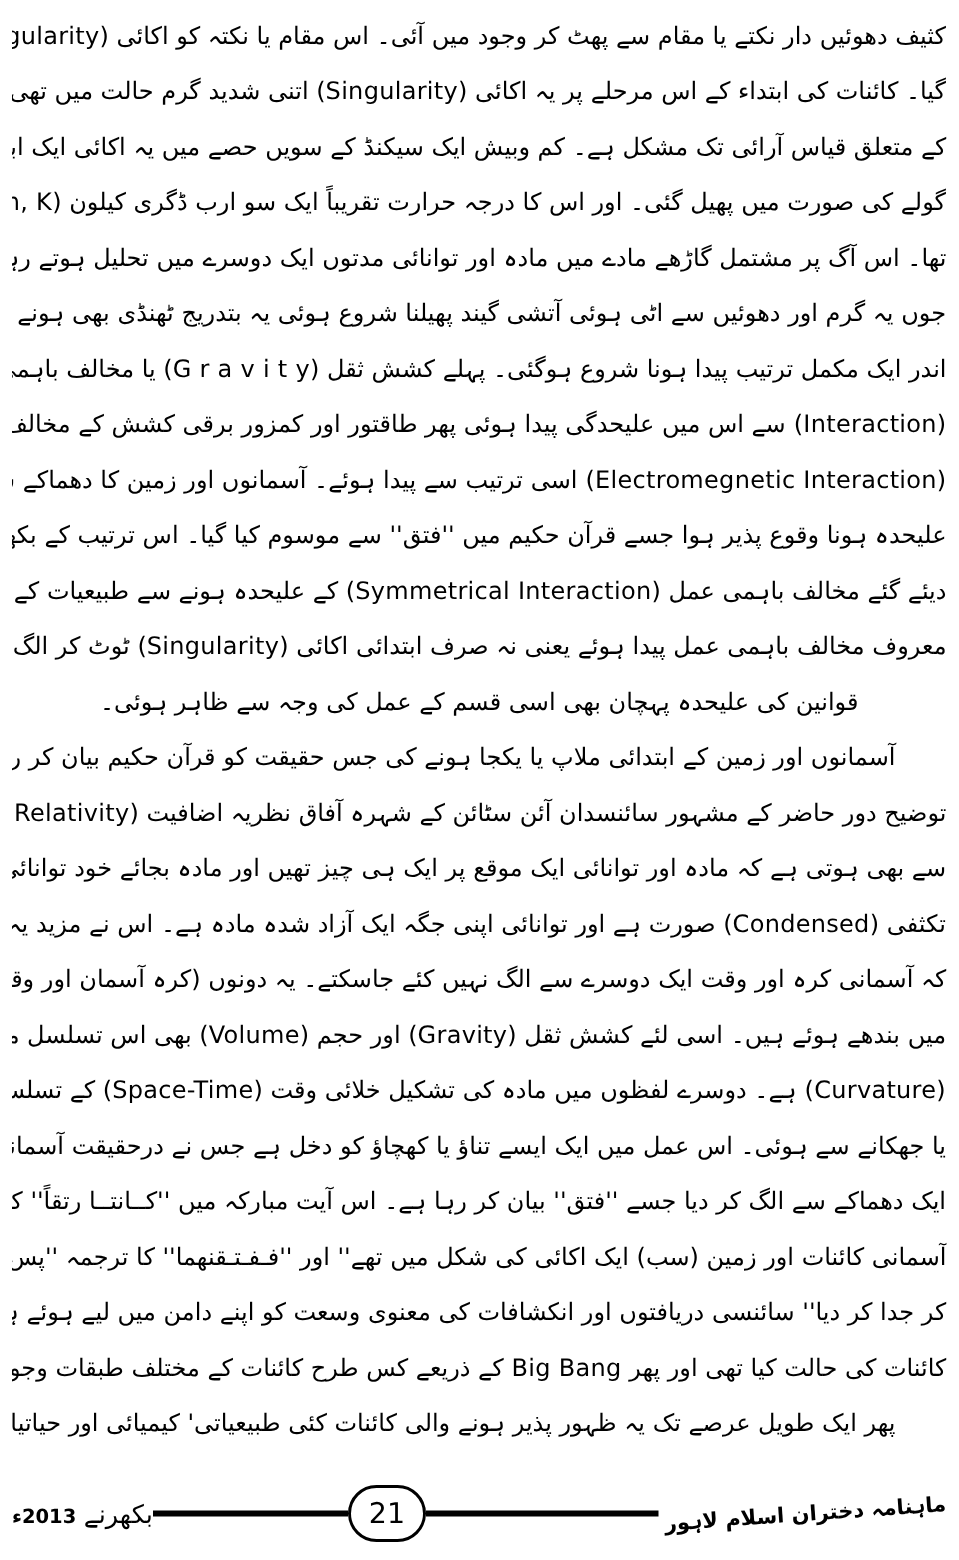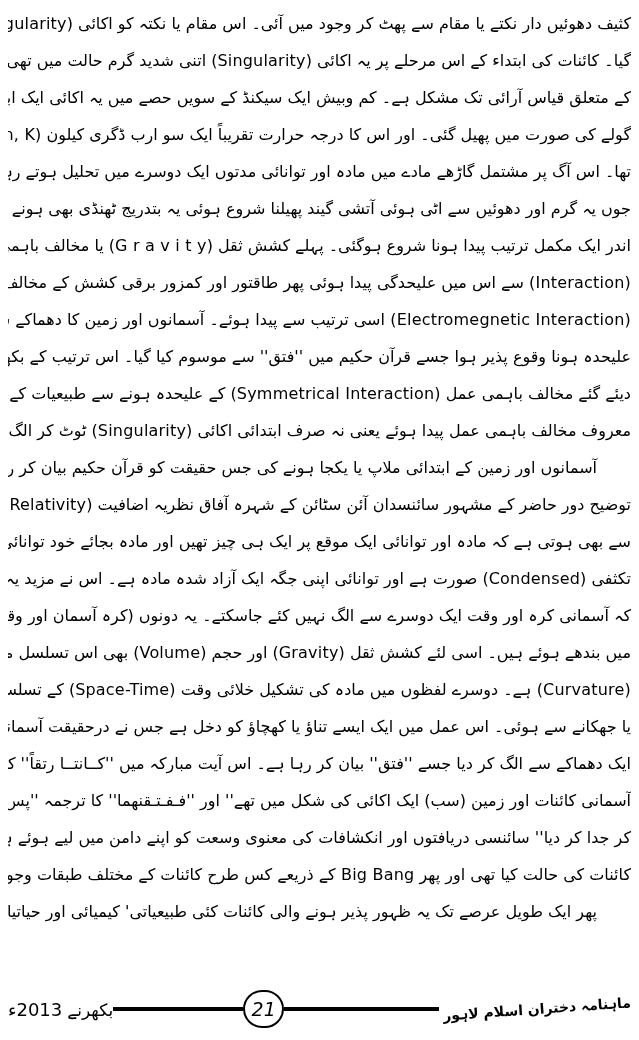--- a/index.html
+++ b/index.html
@@ -62,51 +62,51 @@
     box-sizing: border-box;
     width: 76px; height: 38px;
     border: 2.5px solid #000000;
     border-radius: 19px;
     background: #ffffff;
     display: flex;
     align-items: center;
     justify-content: center;
     font-size: 19px;
     direction: ltr;
-    font-style: italic;
   }
   .footer-date {
     margin-right: auto;
     white-space: nowrap;
     font-size: 17px;
     display: inline-flex;
     align-items: baseline;
     gap: 5px;
   }
-  .footer-date .year { font-weight: 400; font-size: 18px; }
+  .footer-date .year { font-weight: 700; font-size: 13px; }
   .spacer { flex: 1 1 auto; }
 </style>
 </head>
 <body>
 
 <div class="page">
 
   <main class="body-text" dir="rtl">
     <div class="line">کثیف دھوئیں دار نکتے یا مقام سے پھٹ کر وجود میں آئی۔ اس مقام یا نکتہ کو اکائی ‎(Singularity)‎ کا نام دیا</div>
     <div class="line">گیا۔ کائنات کی ابتداء کے اس مرحلے پر یہ اکائی ‎(Singularity)‎ اتنی شدید گرم حالت میں تھی کہ اس کی حدت</div>
     <div class="line">کے متعلق قیاس آرائی تک مشکل ہے۔ کم وبیش ایک سیکنڈ کے سویں حصے میں یہ اکائی ایک ابتدائی آگ کے</div>
     <div class="line">گولے کی صورت میں پھیل گئی۔ اور اس کا درجہ حرارت تقریباً ایک سو ارب ڈگری کیلون ‎(Kelvin, K)‎ تک</div>
     <div class="line">تھا۔ اس آگ پر مشتمل گاڑھے مادے میں مادہ اور توانائی مدتوں ایک دوسرے میں تحلیل ہوتے رہے۔ پھر جوں</div>
     <div class="line">جوں یہ گرم اور دھوئیں سے اٹی ہوئی آتشی گیند پھیلنا شروع ہوئی یہ بتدریج ٹھنڈی بھی ہونے لگی۔ چنانچہ اس کے</div>
     <div class="line">اندر ایک مکمل ترتیب پیدا ہونا شروع ہوگئی۔ پہلے کشش ثقل ‎(G r a v i t y)‎ یا مخالف باہمی عمل</div>
     <div class="line">‎(Interaction)‎ سے اس میں علیحدگی پیدا ہوئی پھر طاقتور اور کمزور برقی کشش کے مخالف باہمی عمل</div>
     <div class="line">‎(Electromegnetic  Interaction)‎ اسی ترتیب سے پیدا ہوئے۔ آسمانوں اور زمین کا دھماکے سے</div>
     <div class="line">علیحدہ ہونا وقوع پذیر ہوا جسے قرآن حکیم میں ''فتق'' سے موسوم کیا گیا۔ اس ترتیب کے بکھرنے اور ابتدائی ترتیب</div>
     <div class="line">دیئے گئے مخالف باہمی عمل ‎(Symmetrical  Interaction)‎ کے علیحدہ ہونے سے طبیعیات کے چار</div>
     <div class="line">معروف مخالف باہمی عمل پیدا ہوئے یعنی نہ صرف ابتدائی اکائی ‎(Singularity)‎ ٹوٹ کر الگ ہوئی بلکہ اس کے</div>
+    <div class="line line--center">قوانین کی علیحدہ پہچان بھی اسی قسم کے عمل کی وجہ سے ظاہر ہوئی۔</div>
     <div class="line line--indent">آسمانوں اور زمین کے ابتدائی ملاپ یا یکجا ہونے کی جس حقیقت کو قرآن حکیم بیان کر رہا ہے اس کی</div>
     <div class="line">توضیح دور حاضر کے مشہور سائنسدان آئن سٹائن کے شہرہ آفاق نظریہ اضافیت ‎(Theory of Relativity)‎</div>
     <div class="line">سے بھی ہوتی ہے کہ مادہ اور توانائی ایک موقع پر ایک ہی چیز تھیں اور مادہ بجائے خود توانائی کی</div>
     <div class="line">تکثفی ‎(Condensed)‎ صورت ہے اور توانائی اپنی جگہ ایک آزاد شدہ مادہ ہے۔ اس نے مزید یہ بھی ثابت کیا</div>
     <div class="line">کہ آسمانی کرہ اور وقت ایک دوسرے سے الگ نہیں کئے جاسکتے۔ یہ دونوں (کرہ آسمان اور وقت) باہمی تسلسل</div>
     <div class="line">میں بندھے ہوئے ہیں۔ اسی لئے کشش ثقل ‎(Gravity)‎ اور حجم ‎(Volume)‎ بھی اس تسلسل میں محض ایک خم</div>
     <div class="line">‎(Curvature)‎ ہے۔ دوسرے لفظوں میں مادہ کی تشکیل خلائی وقت ‎(Space-Time)‎ کے تسلسل کو موڑنے</div>
     <div class="line">یا جھکانے سے ہوئی۔ اس عمل میں ایک ایسے تناؤ یا کھچاؤ کو دخل ہے جس نے درحقیقت آسمانوں اور زمین کو</div>
     <div class="line">ایک دھماکے سے الگ کر دیا جسے ''فتق'' بیان کر رہا ہے۔ اس آیت مبارکہ میں ''کــانتــا رتقاً'' کا ترجمہ ''جملہ</div>
     <div class="line">آسمانی کائنات اور زمین (سب) ایک اکائی کی شکل میں تھے'' اور ''فـفـتـقنهما'' کا ترجمہ ''پس ہم نے ان کو پھاڑ</div>

